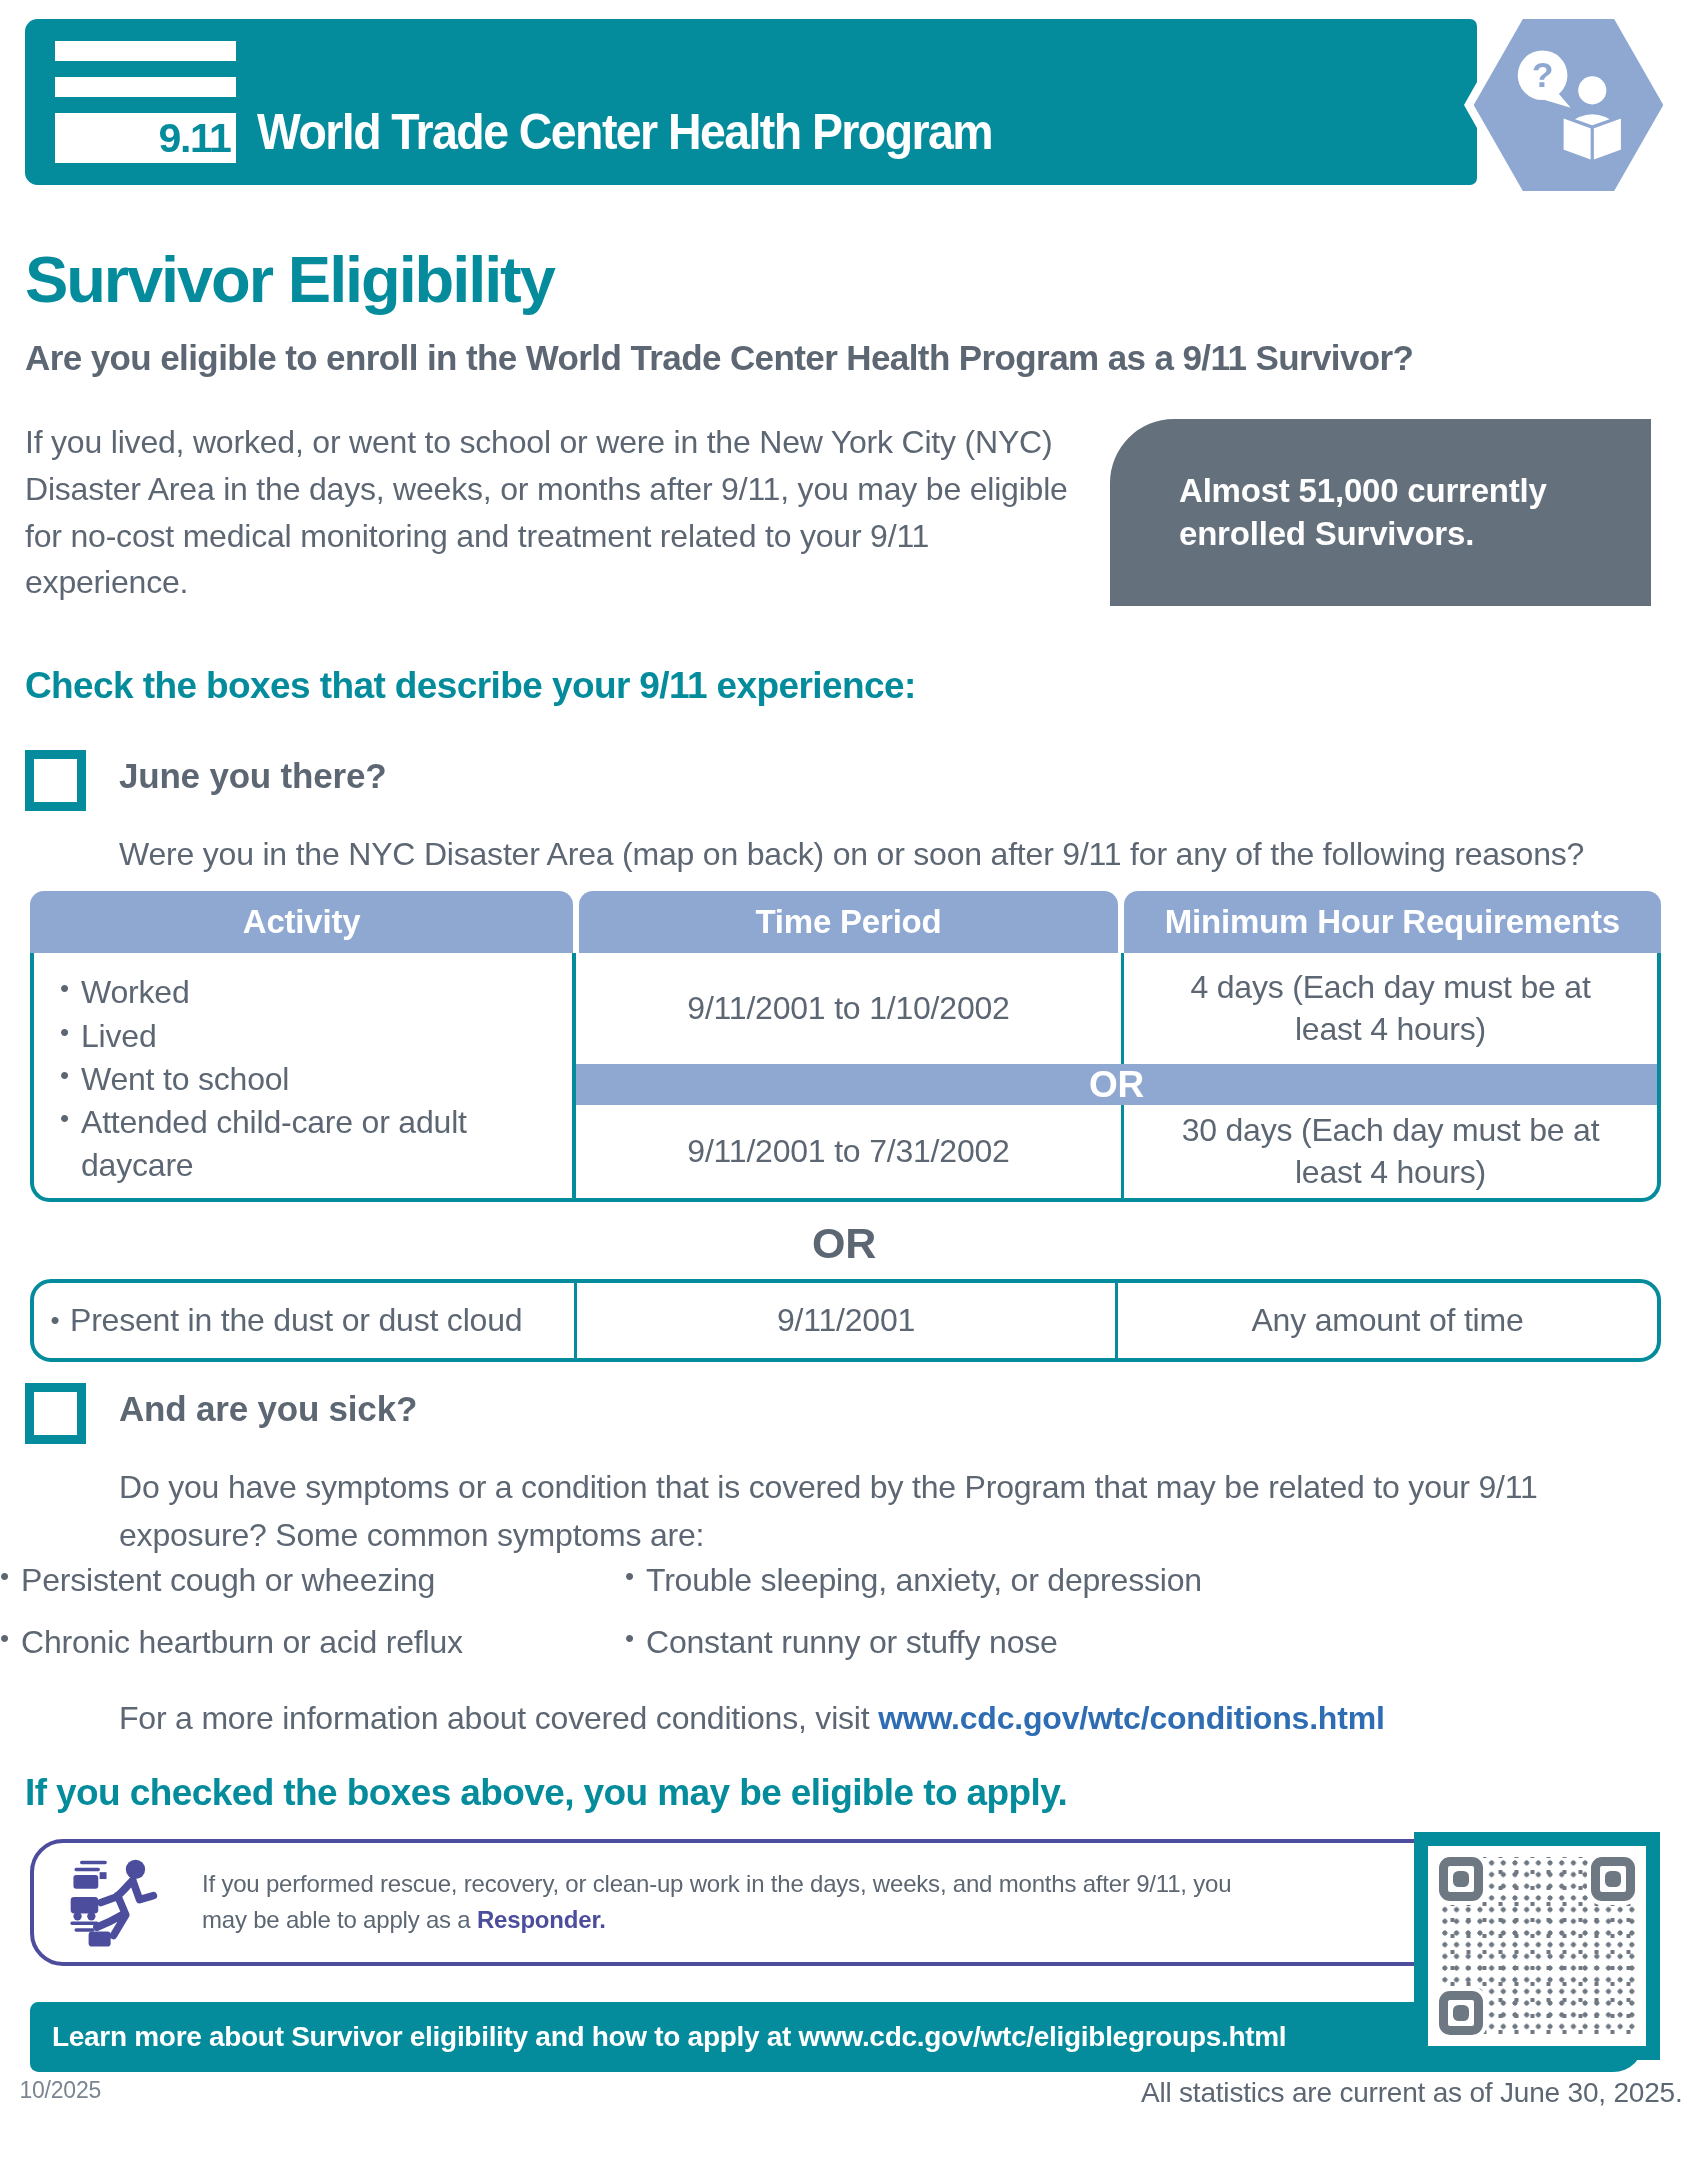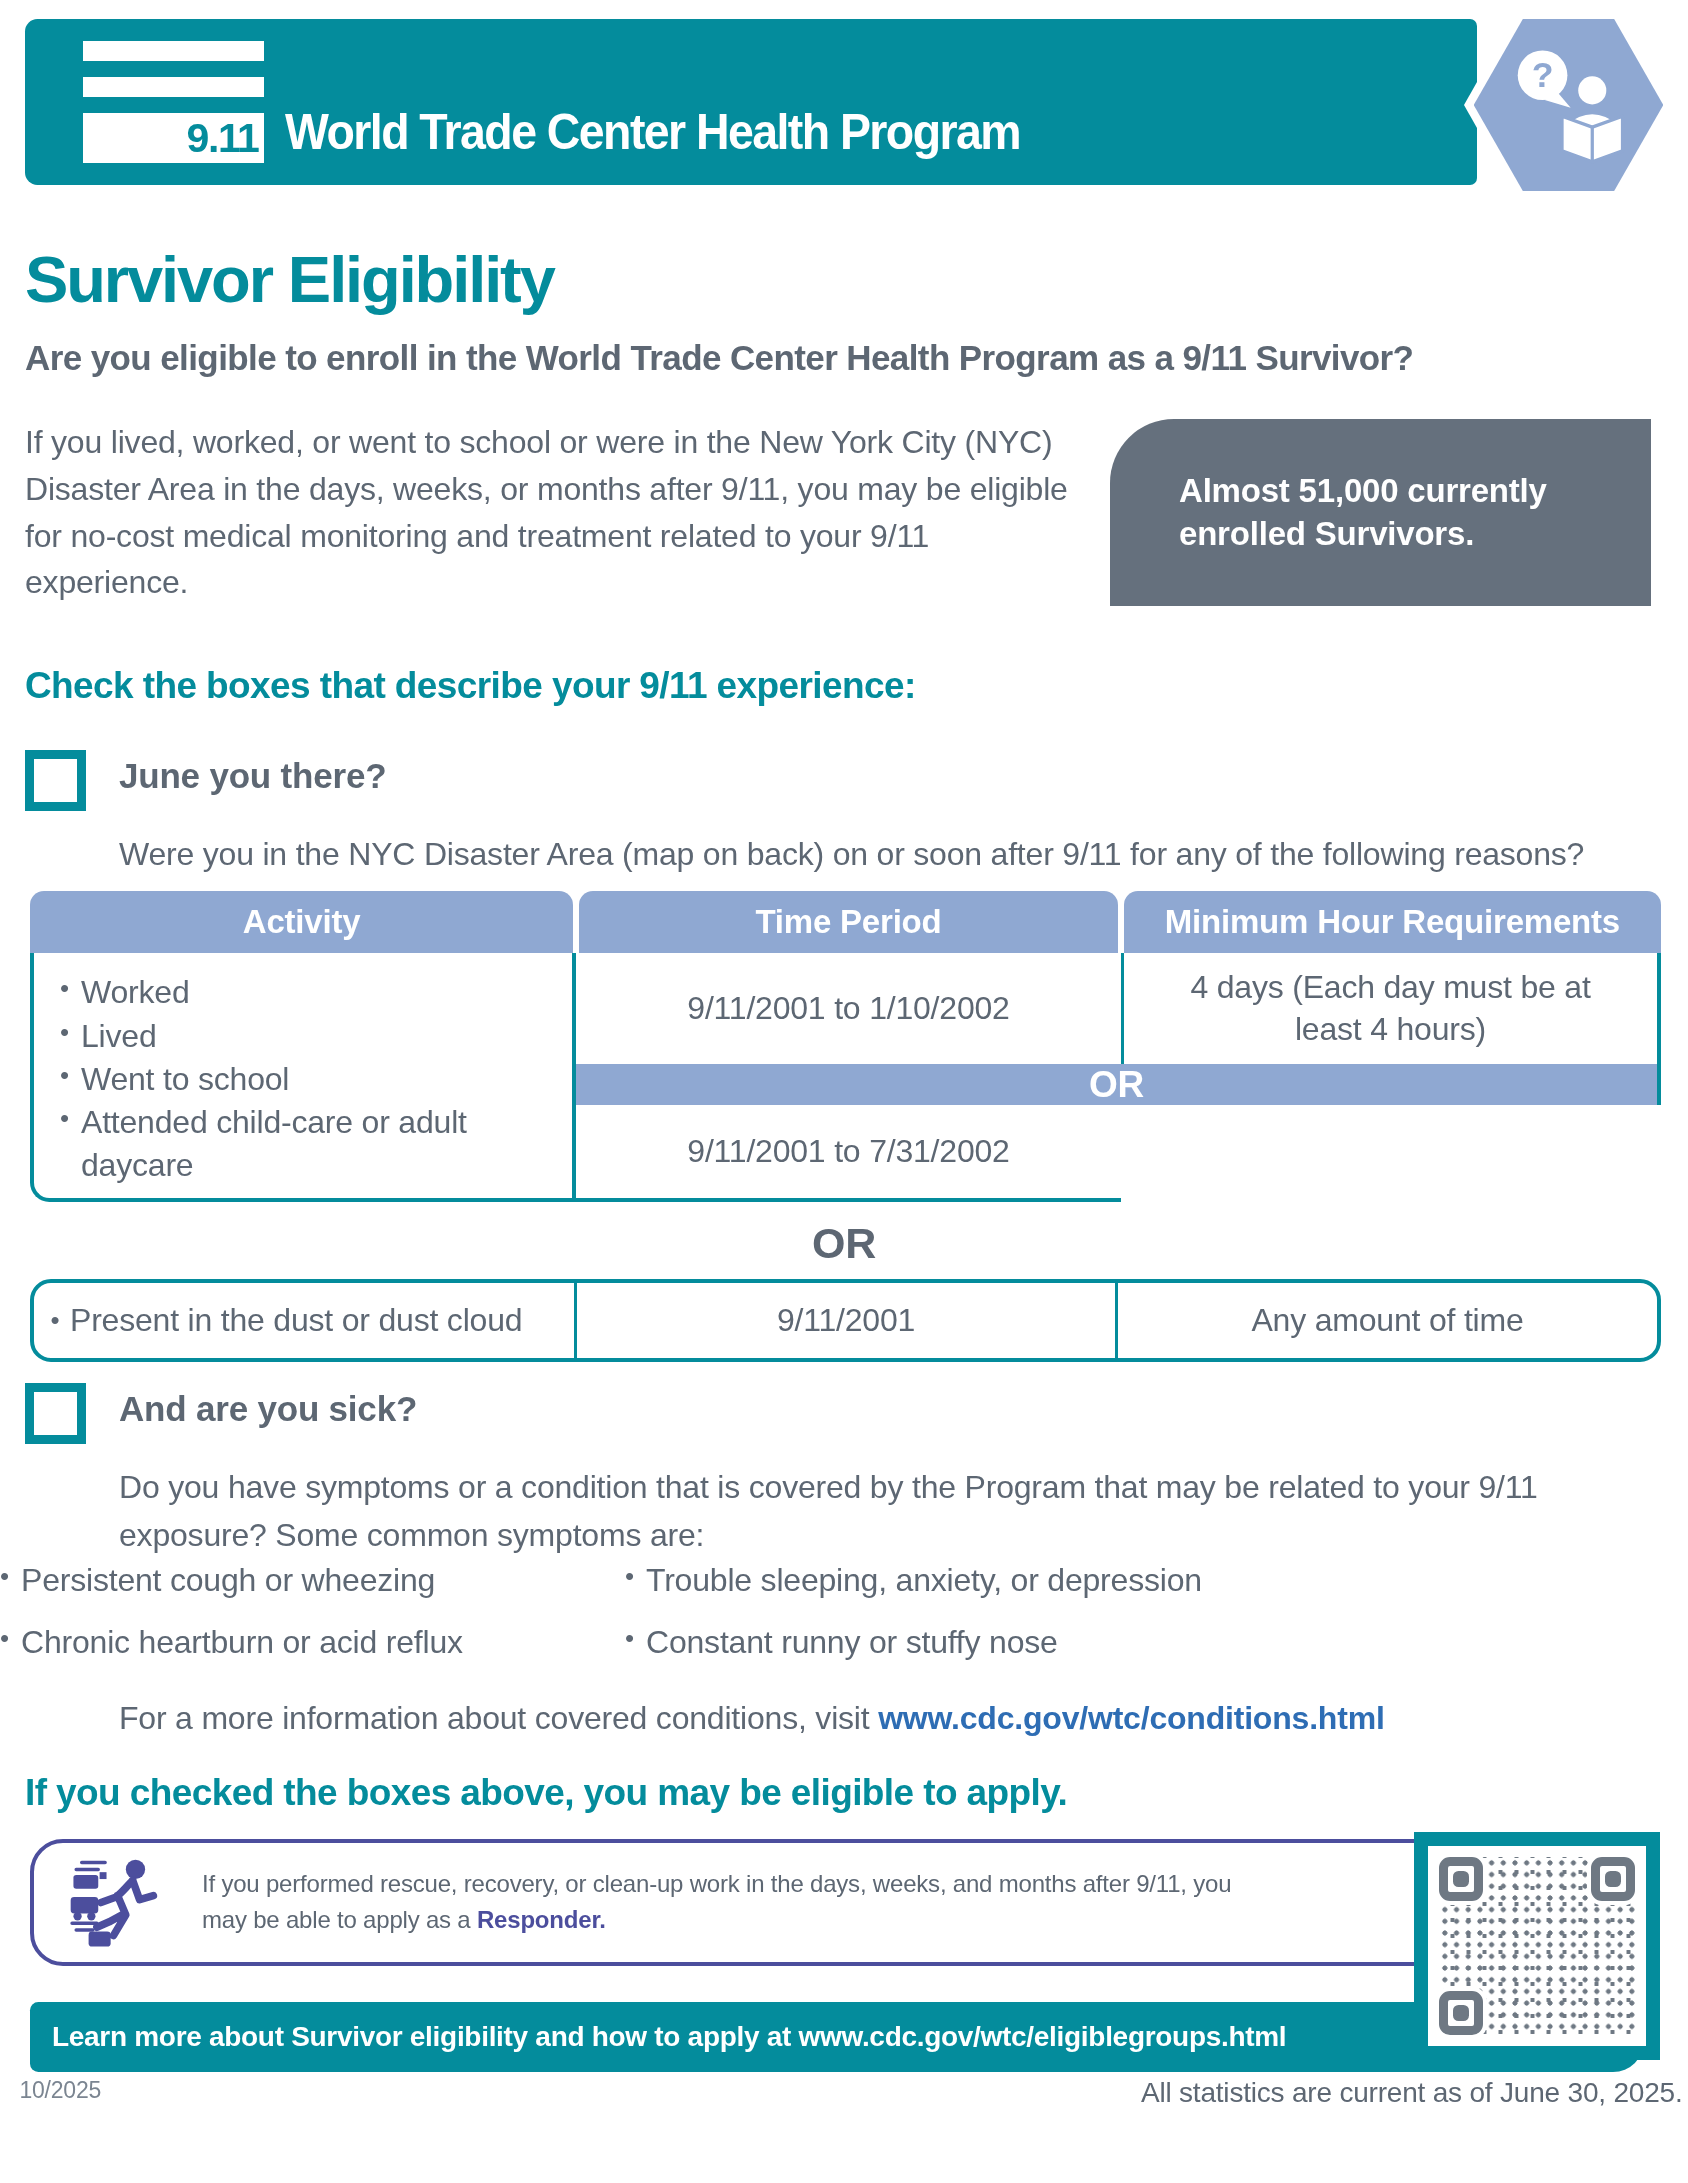--- a/index.html
+++ b/index.html
@@ -16,21 +16,21 @@
   body{
     width:1688px;height:2183px;overflow:hidden;background:#fff;
     font-family:"Liberation Sans", sans-serif;color:var(--txt);
     letter-spacing:-0.2px;position:relative;
   }
   
   .header{position:relative;margin-top:19.4px;height:167px;}
   .banner{
     position:absolute;left:25px;right:211px;top:0;height:166px;
     background:var(--teal);border-radius:12.4px 7px 7px 12.4px;
-    display:flex;align-items:center;padding-left:58px;
+    display:flex;align-items:center;padding-left:30px;
   }
   .logo{display:flex;align-items:flex-end;gap:21px;}
   .logo-mark{width:181px;flex:none;}
   .logo-bar{height:19.4px;background:#fff;margin-bottom:16.6px;}
   .logo-badge{
     height:50px;background:#fff;display:flex;align-items:center;justify-content:flex-end;
     padding-right:5.5px;color:var(--teal);font-weight:bold;font-size:41px;letter-spacing:-1.4px;
   }
   .program-name{
     color:#fff;font-weight:bold;font-size:50px;letter-spacing:-1.7px;white-space:nowrap;
@@ -197,20 +197,23 @@
       <li class="bullet" style="max-width:428px;">Attended child-care or adult daycare</li>
     </ul>
   </div>
 
   <div class="cell time1">9/11/2001 to 1/10/2002</div>
   <div class="cell req1">
       <span style="max-width:428px;">4 days (Each day must be at least 4 hours)</span>
     </div>
   <div class="orband">OR</div>
   <div class="cell time2">9/11/2001 to 7/31/2002</div>
+  <div class="cell req2">
+      <span style="max-width:442px;">30 days (Each day must be at least 4 hours)</span>
+    </div>
 </div>
 
 <div class="or-between">OR</div>
 
 <div class="table2">
   <div class="t2cell t2c1">Present in the dust or dust cloud</div>
   <div class="t2cell t2c2">9/11/2001</div>
   <div class="t2cell t2c3">Any amount of time</div>
 </div>
 

